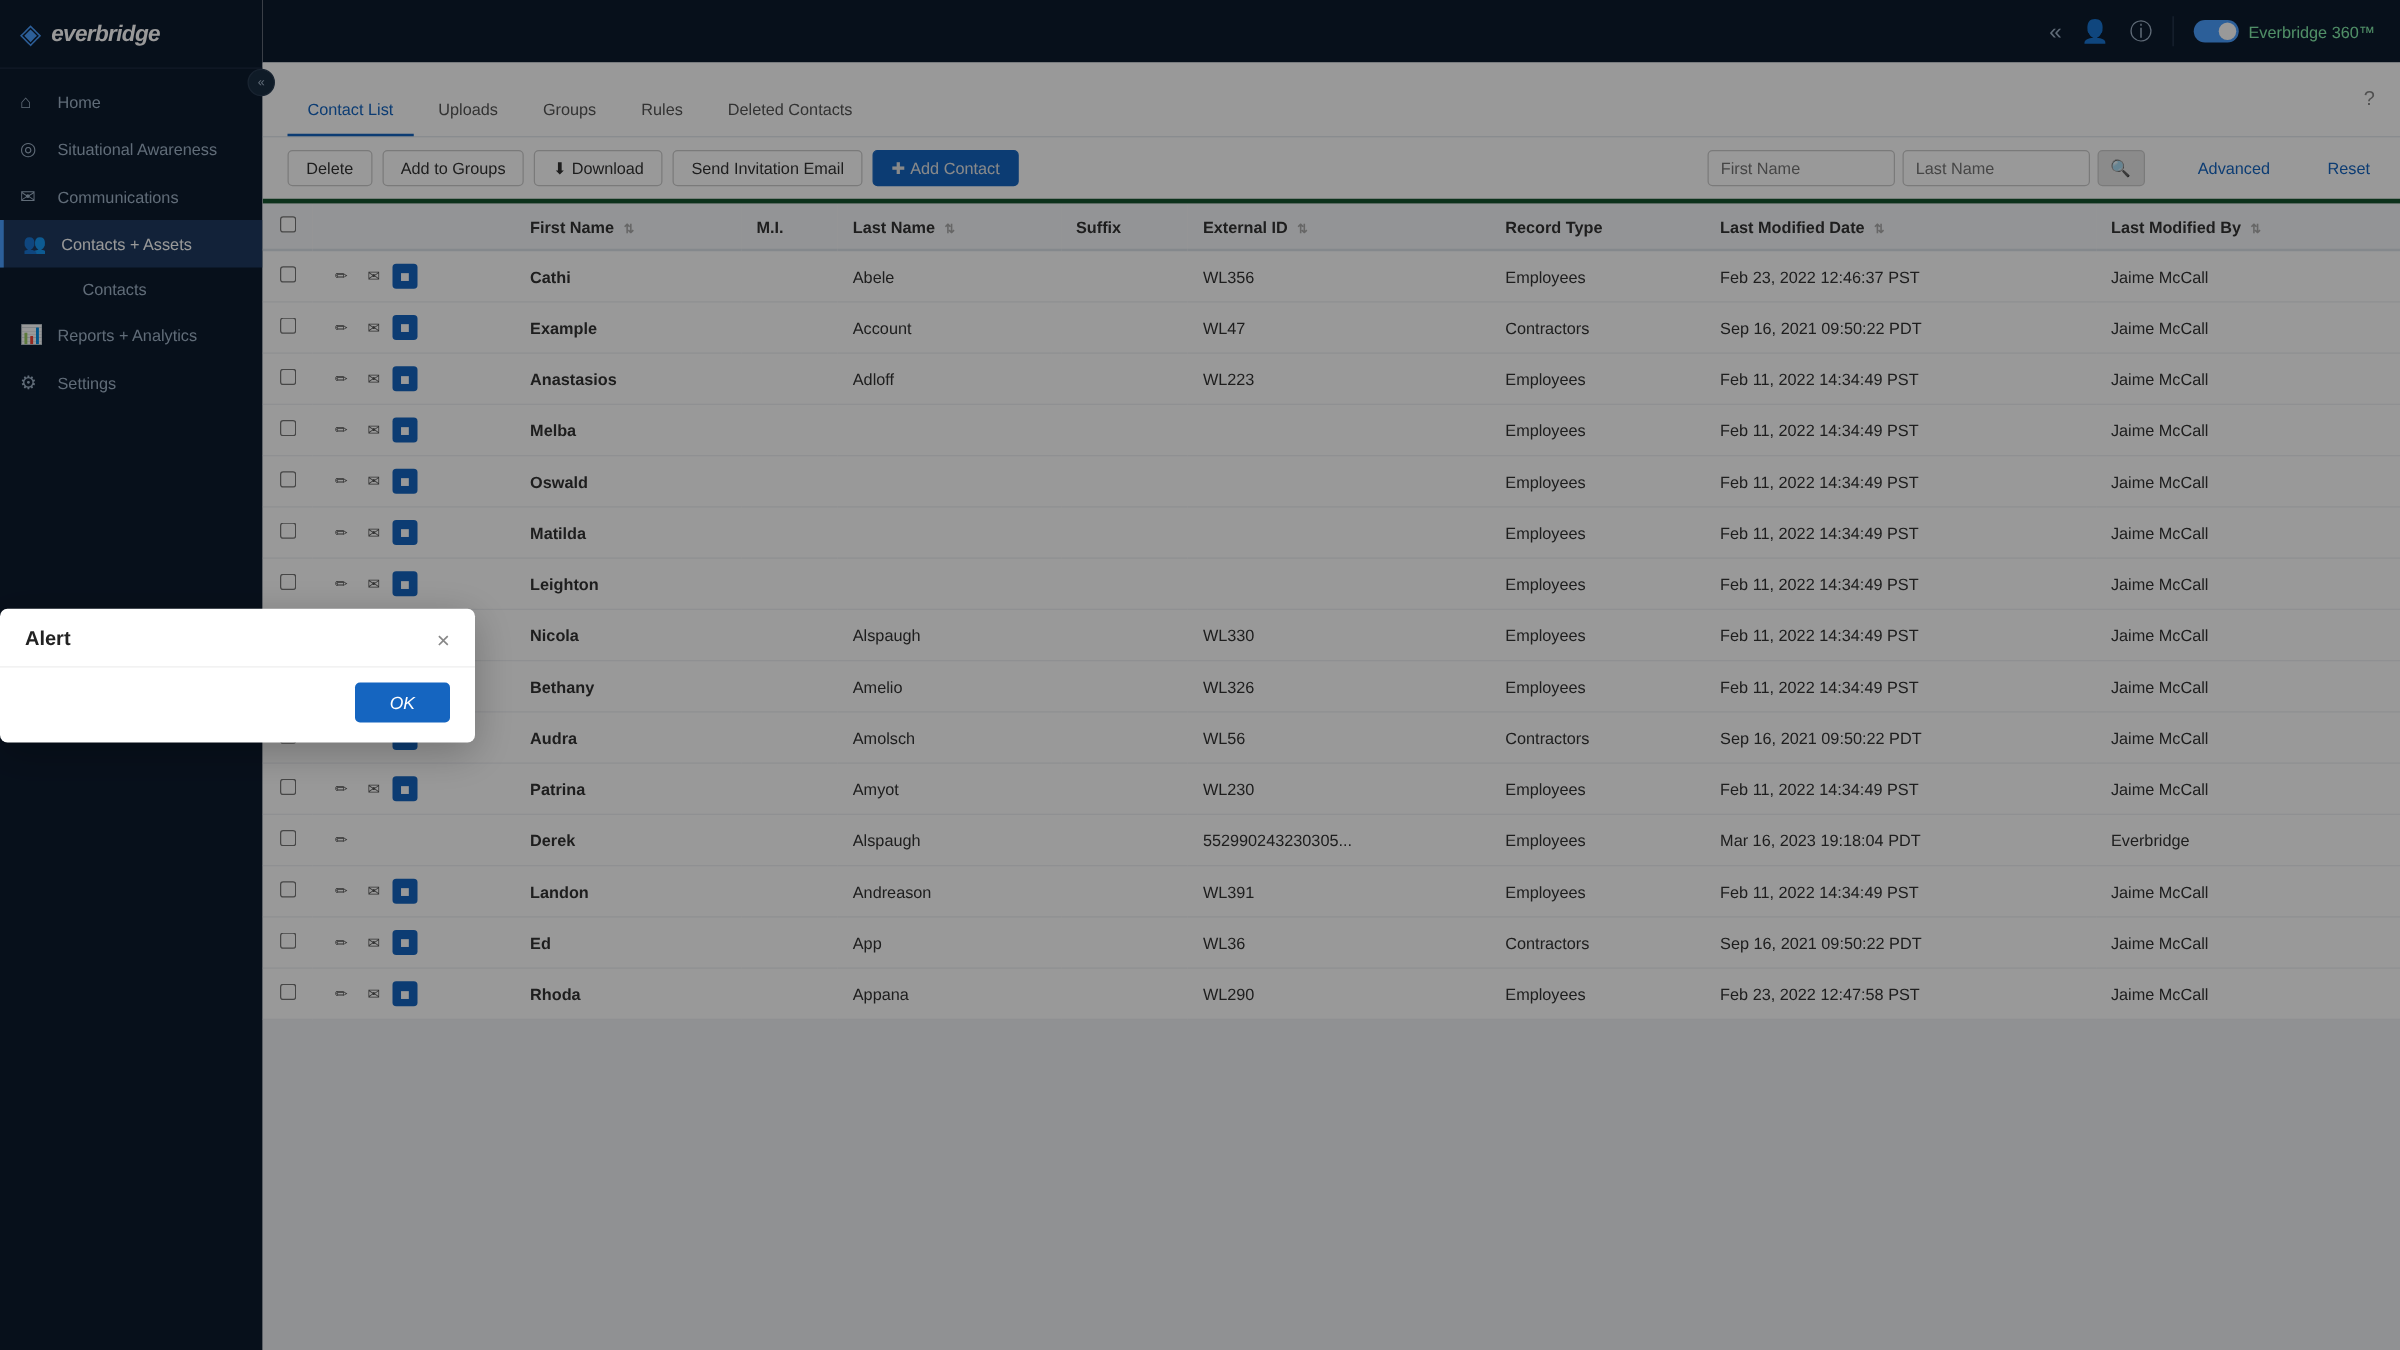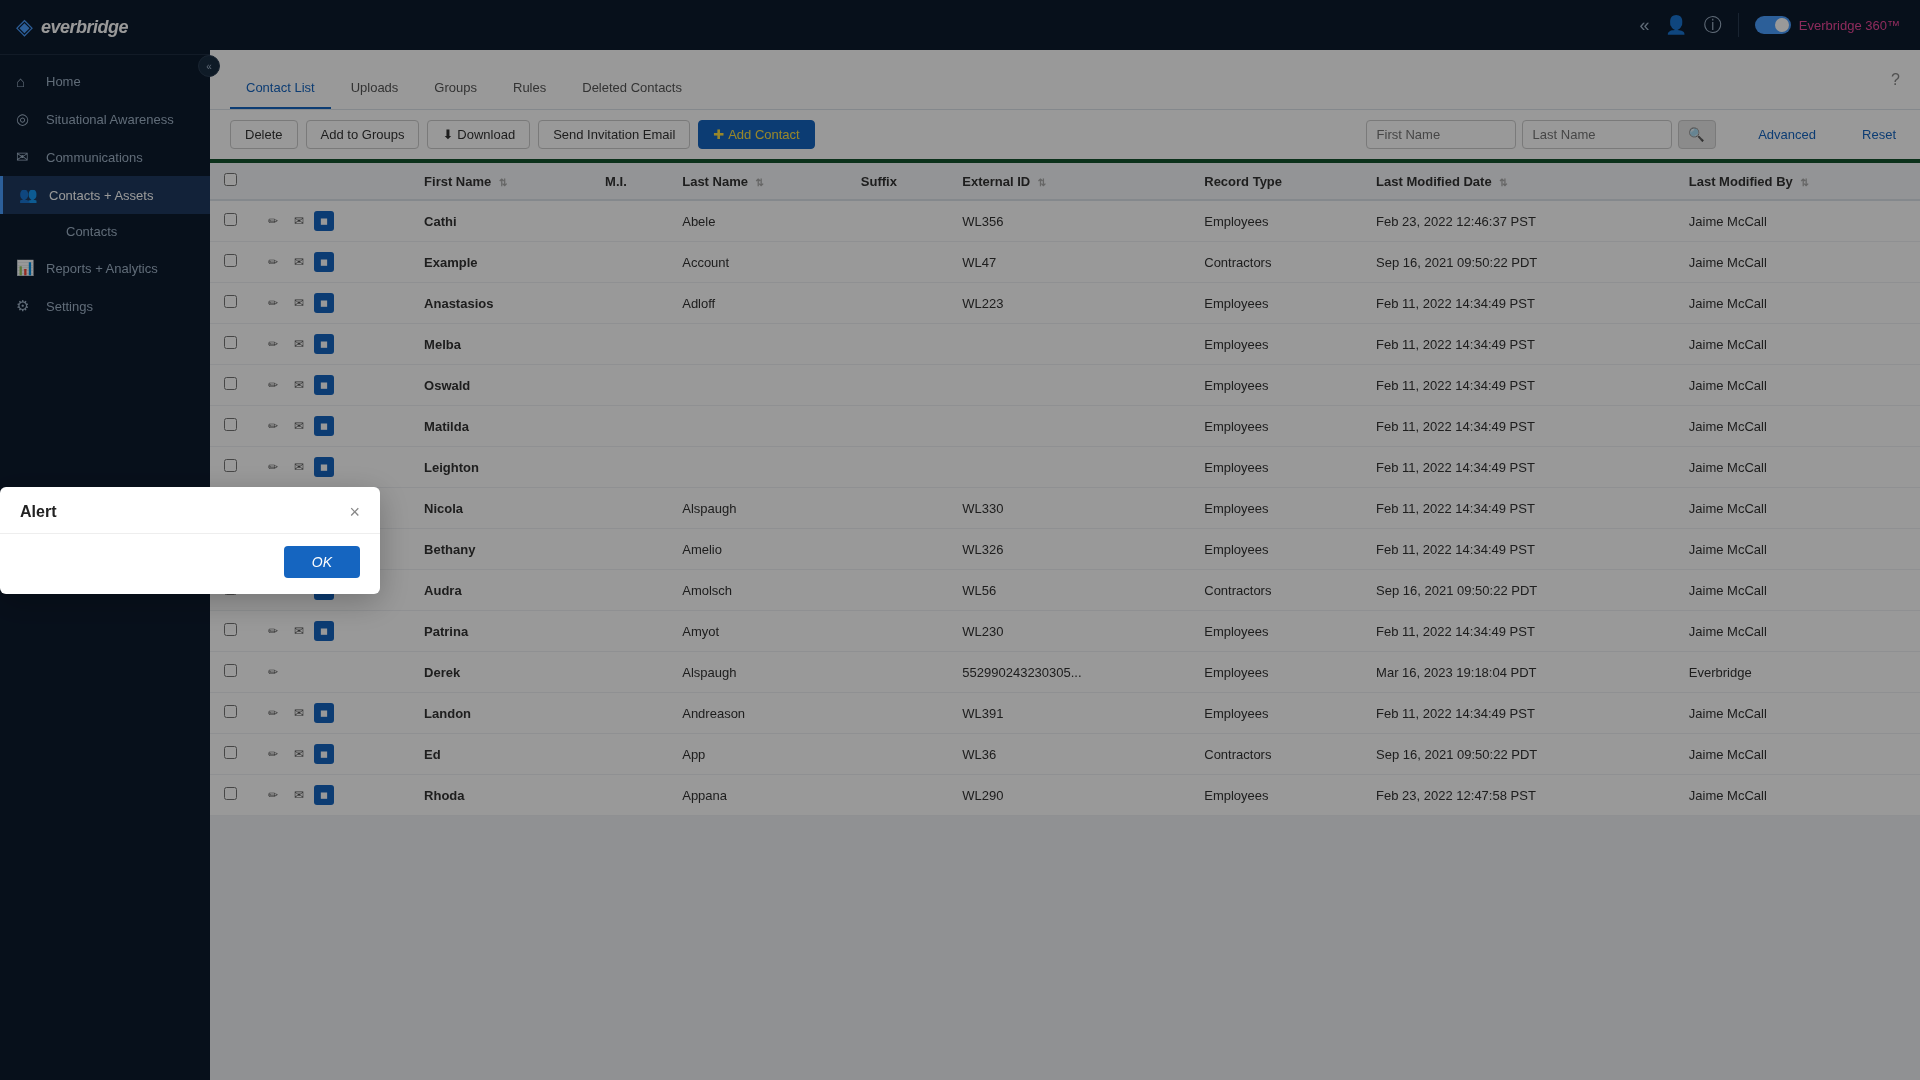--- a/index.html
+++ b/index.html
@@ -83,21 +83,21 @@
     .topbar-icon {
       color: #a0b4c8;
       font-size: 18px;
       cursor: pointer;
     }
     .topbar-divider { width: 1px; height: 24px; background: #2a3d52; }
     .topbar-360 {
       display: flex;
       align-items: center;
       gap: 8px;
-      color: #ec4899;
+      color: #86efac;
       font-size: 13px;
     }
     .toggle-switch {
       width: 36px;
       height: 18px;
       background: #4a9eff;
       border-radius: 9px;
       position: relative;
     }
     .toggle-switch::after {
@@ -156,21 +156,21 @@
       padding: 6px 14px;
       border-radius: 4px;
       font-size: 13px;
       cursor: pointer;
       border: 1px solid #ccc;
       background: #fff;
       color: #333;
     }
     .btn-primary {
       background: #1565c0;
-      color: #fde047;
+      color: #e5e5e5;
       border-color: #1565c0;
     }
     .search-area {
       margin-left: auto;
       display: flex;
       align-items: center;
       gap: 6px;
     }
     .search-input {
       padding: 6px 10px;

